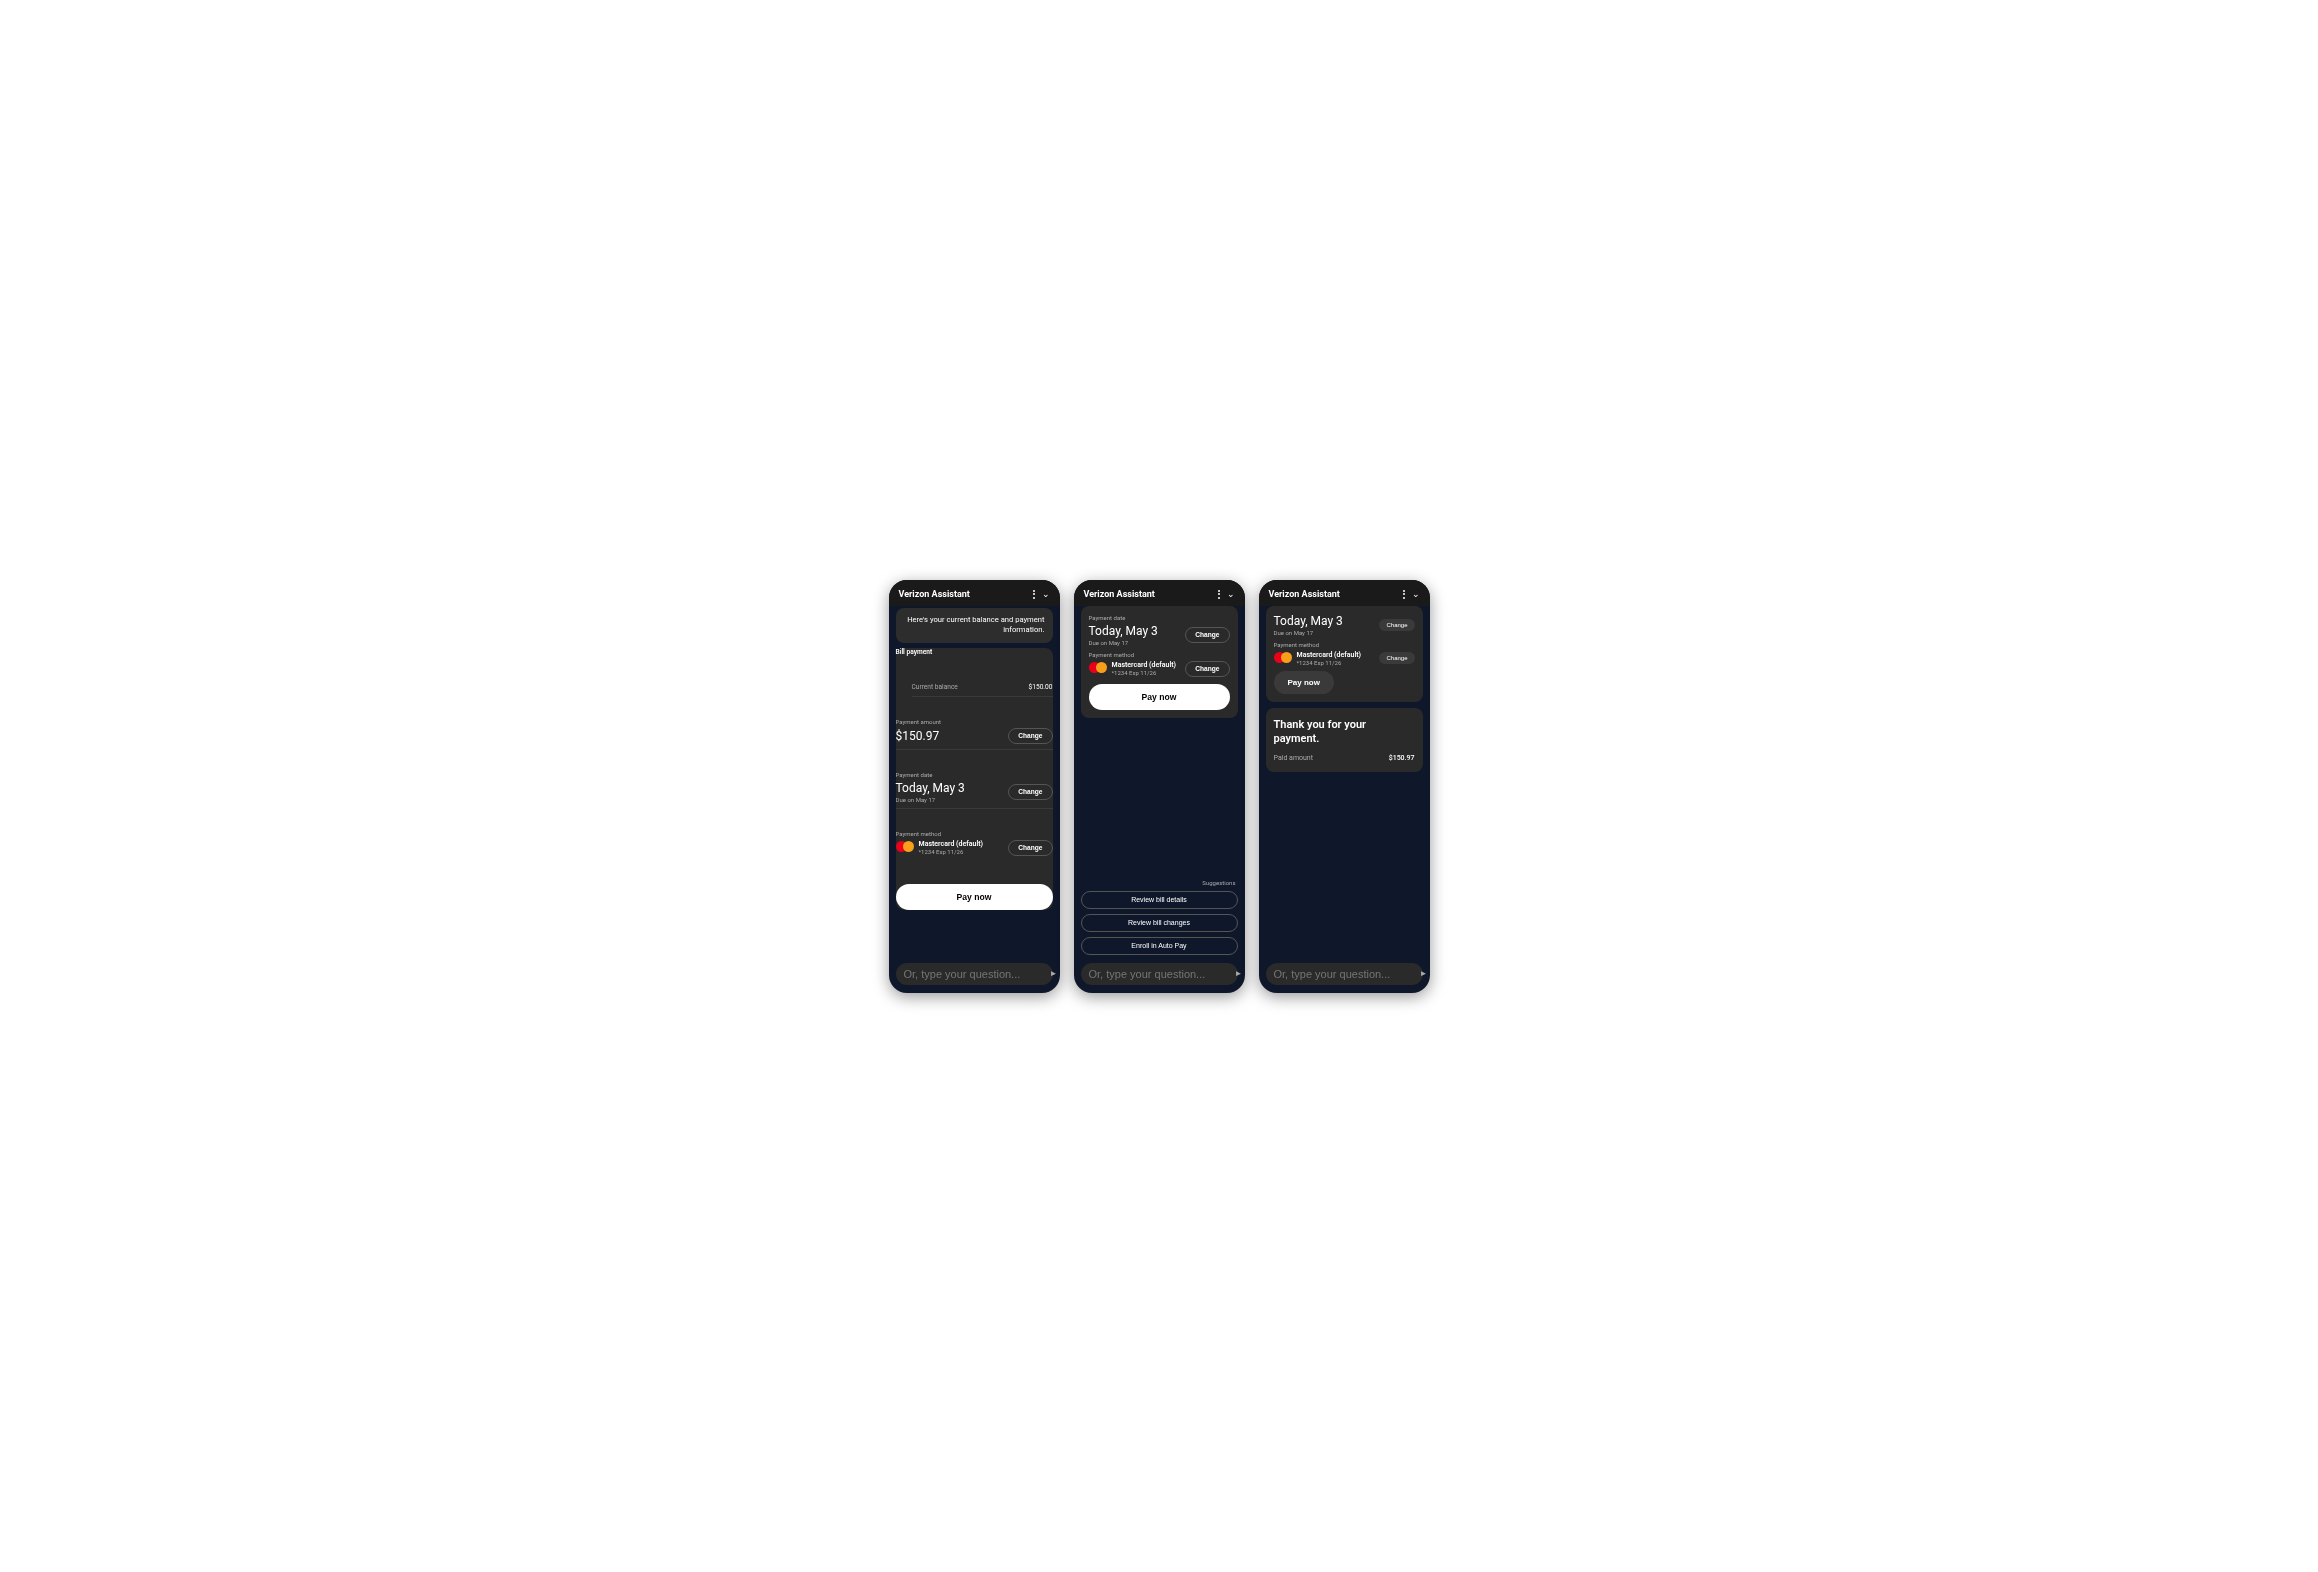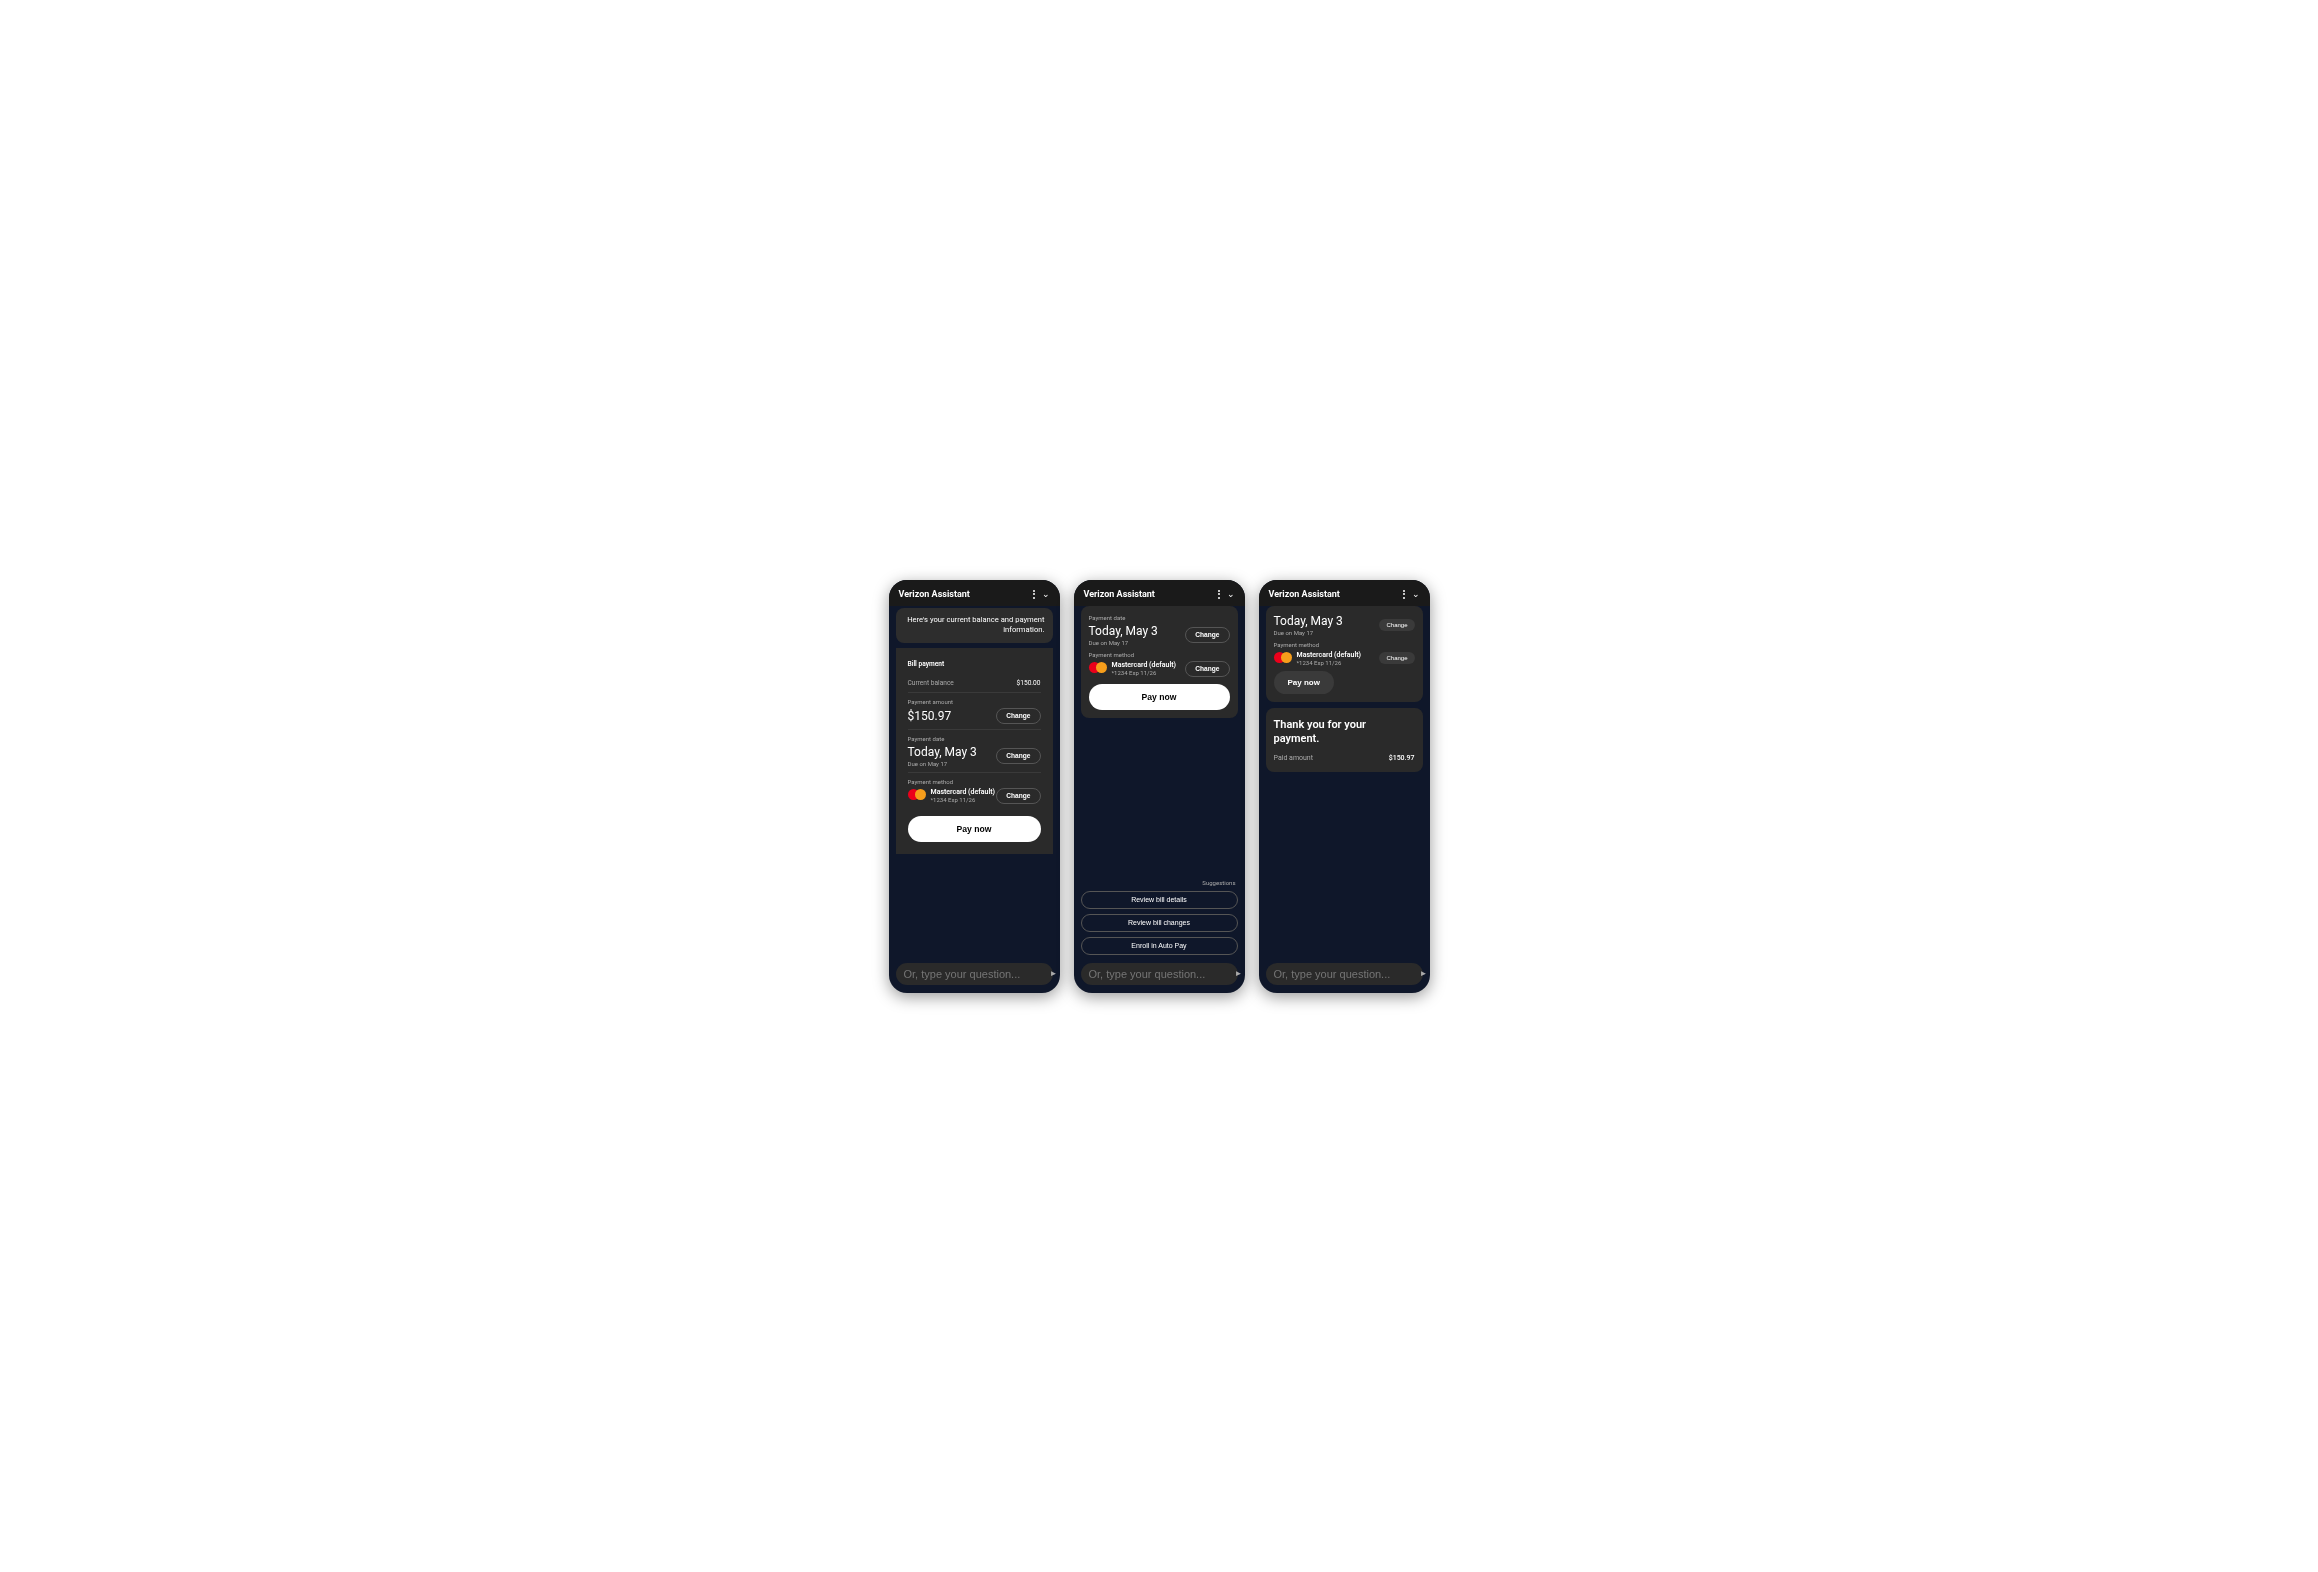--- a/index.html
+++ b/index.html
@@ -72,40 +72,41 @@
       color: #ffffff;
       font-size: 7.6px;
       line-height: 1.4;
       margin-top: 2px;
       text-align: right;
     }
 
     
     .bill-card {
       background: #2a2a2a;
-      border-radius: 0;
-      padding: 12px;
+      border-radius: 8px;
+      padding: 0;
       display: flex;
       flex-direction: column;
-      gap: 0;
+      gap: 16px;
     }
 
     .bill-card-title {
       font-size: 6.6px;
       font-weight: 600;
       color: #ffffff;
       margin-bottom: 6px;
     }
 
     .bill-row {
       display: flex;
       justify-content: space-between;
       align-items: center;
       padding: 5px 0;
       border-bottom: 0.5px solid #3a3a3a;
+      margin-left: 16px;
     }
 
     .bill-row:last-of-type {
       border-bottom: none;
     }
 
     .bill-row-label {
       font-size: 6.6px;
       color: #aaaaaa;
     }

